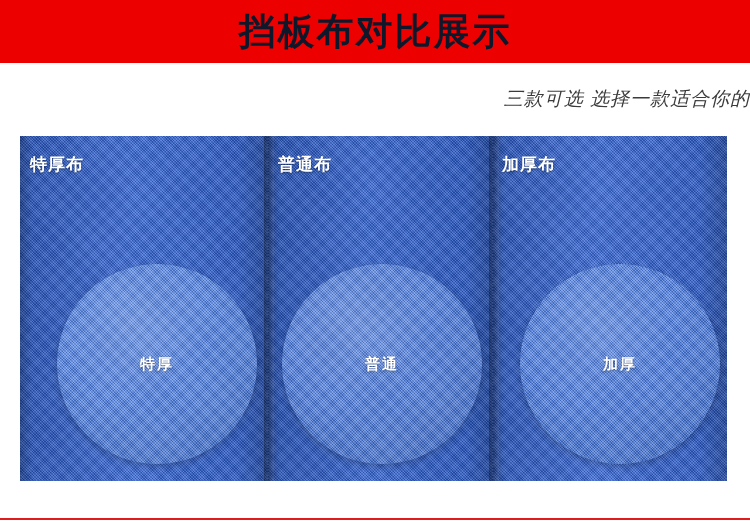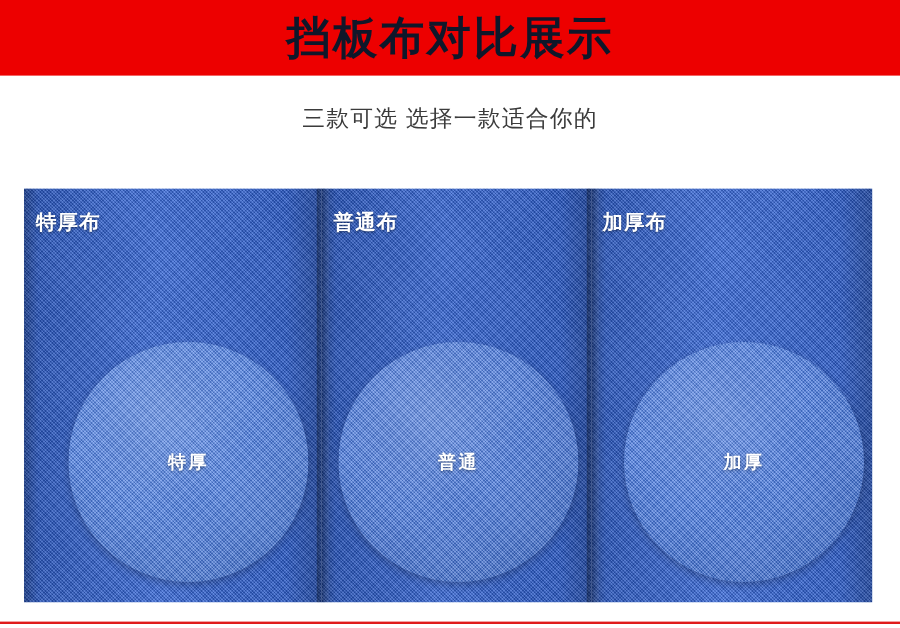--- a/index.html
+++ b/index.html
@@ -35,35 +35,36 @@
     line-height: 1;
     white-space: nowrap;
   }
 
   
   .subtitle-wrap {
     position: absolute;
     left: 0;
     top: 86px;
     width: 750px;
-    text-align: center;
+    text-align: right;
+    font-style: italic;
   }
   .subtitle {
     color: #3b3b3b;
     font-size: 19px;
     font-weight: normal;
     letter-spacing: 1px;
     white-space: nowrap;
   }
 
   
   .board {
     position: absolute;
     left: 20px;
-    top: 157px;
+    top: 136px;
     width: 707px;
     height: 347px;
     overflow: visible;
   }
 
   .panels {
     position: absolute;
     left: 0;
     top: 0;
     width: 707px;

